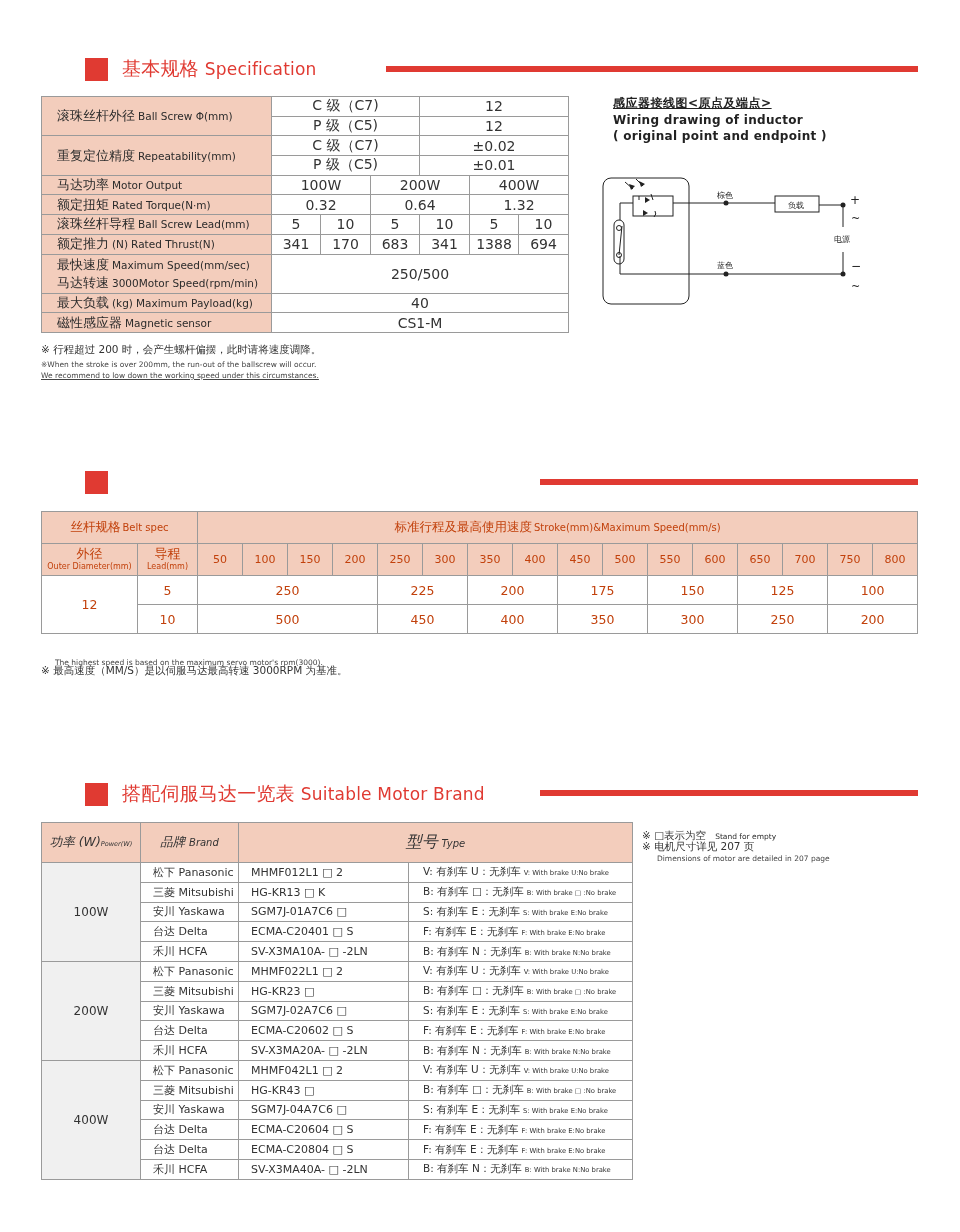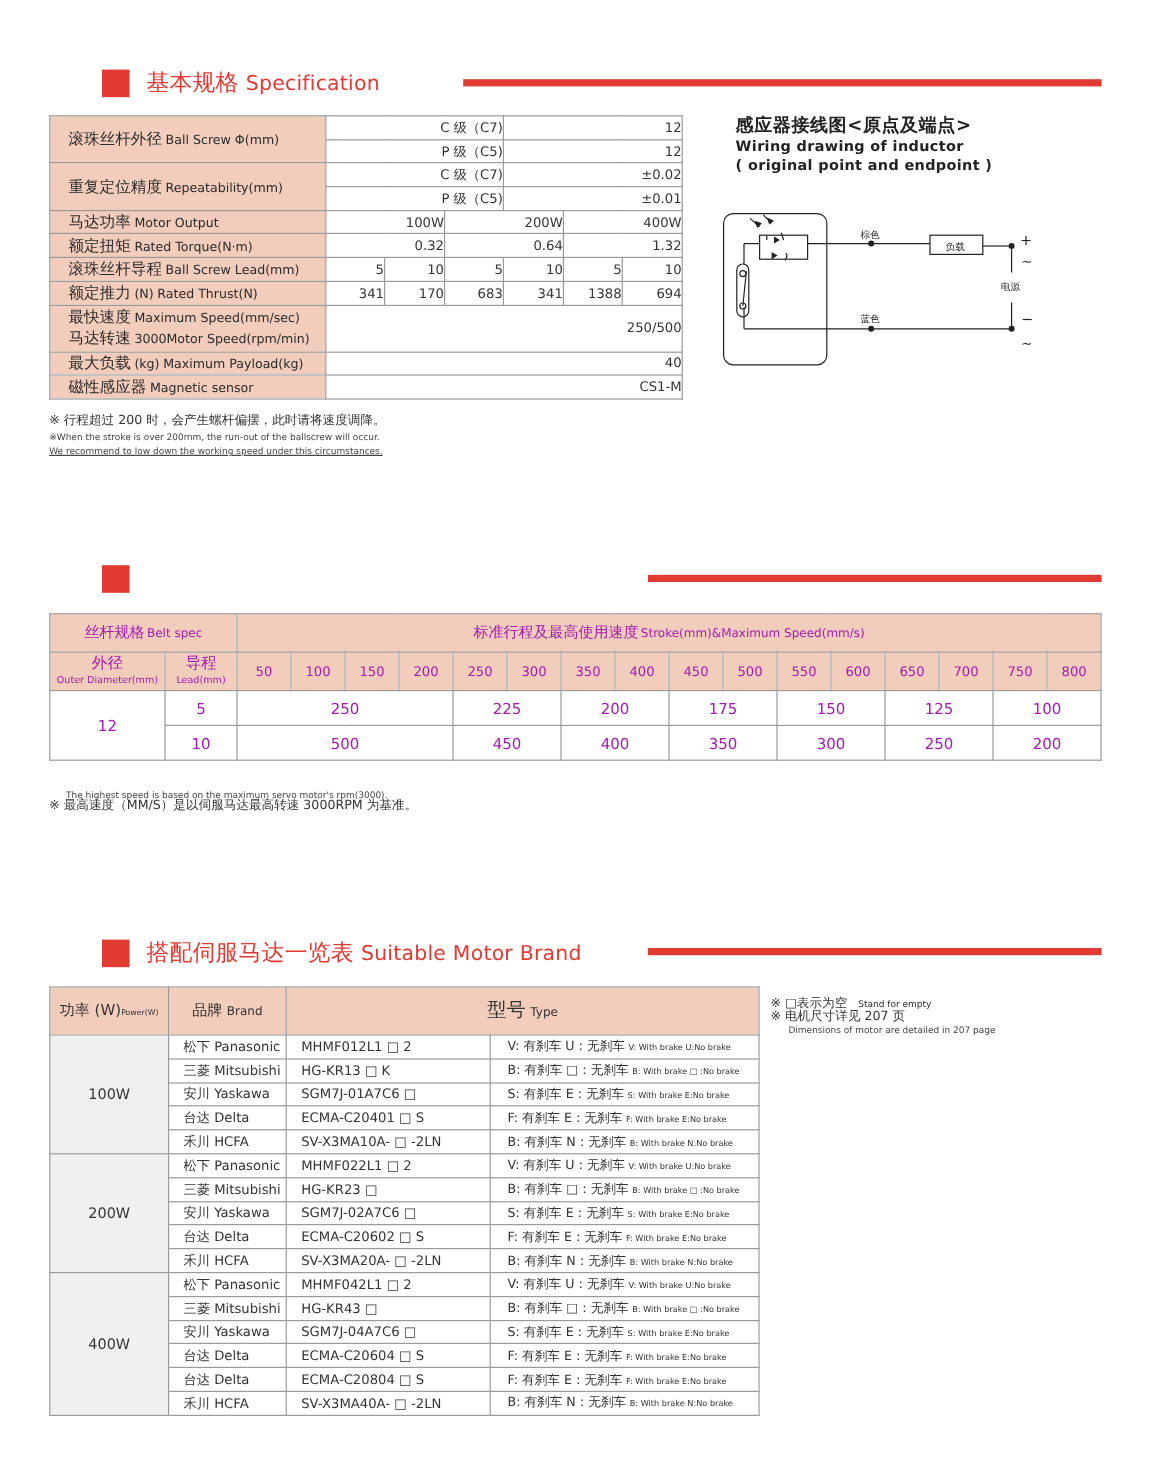--- a/index.html
+++ b/index.html
@@ -10,44 +10,44 @@
   .sec-title { font-size: 19px; color: #e03a32; white-space: nowrap; font-family: "DejaVu Sans", sans-serif; letter-spacing: 0.2px; }
   .sec-title .en { font-size: 17px; margin-left: 6px; }
   .sec-bar { position: absolute; height: 6px; background: #e03a32; }
 
   table { border-collapse: collapse; position: absolute; table-layout: fixed; }
   td, th { border: 1px solid #9a9a9a; padding: 0; font-weight: normal; text-align: center; vertical-align: middle; white-space: nowrap; overflow: hidden; }
   .pink { background: #f3cdbc; }
   .gray { background: #f0f0f0; }
 
   
-  #spec td { height: 18.7px; font-size: 11px; color: #333; text-align: right; }
+  #spec td { height: 18.7px; font-size: 14px; color: #333; }
   #spec td.lbl { text-align: left; padding-left: 15px; font-size: 13px; color: #2b2b2b; }
   #spec td.lbl .en { font-size: 10.5px; margin-left: 3px; }
   #spec td.lbl .zh { font-size: 13px; }
 
   .note-zh { font-size: 10.5px; color: #333; }
   .note-en { font-size: 7.5px; color: #444; }
 
   
-  #speed td { font-size: 11px; color: #a21caf; }
+  #speed td { font-size: 11px; color: #c2410c; }
   #speed td.hd { font-size: 12.5px; }
   #speed td .en { font-size: 10px; margin-left: 2px; }
   #speed .val { font-size: 12.5px; }
 
   
   #motor td { height: 18.8px; font-size: 11px; color: #333; }
   #motor td.left { text-align: left; padding-left: 12px; }
   #motor td.brand { text-align: left; padding-left: 12px; }
   #motor td.type2 { text-align: left; padding-left: 14px; font-size: 10.5px; }
   #motor td.type2 .en { font-size: 6.8px; margin-left: 3px; }
   #motor td.hd { font-size: 12px; }
 
   .wiring-title { position: absolute; left: 613px; top: 95px; font-weight: bold; color: #222; }
-  .wiring-title .zh { font-size: 15px; letter-spacing: 0.5px; }
+  .wiring-title .zh { font-size: 12px; letter-spacing: 0.5px; text-decoration: underline; }
   .wiring-title .en { font-size: 12px; line-height: 16px; letter-spacing: 0.3px; }
 </style>
 </head>
 <body>
 
 <div class="sec-head" style="top:56px;">
   <div class="sec-square"></div>
   <div class="sec-title"><span>基本规格</span><span class="en">Specification</span></div>
 </div>
 <div class="sec-bar" style="left:386px; top:66px; width:532px;"></div>
@@ -278,21 +278,21 @@
 <div class="sec-bar" style="left:540px; top:790px; width:378px;"></div>
 
 <table id="motor" style="left:41px; top:822px; width:591px;">
   <colgroup>
       <col style="width:99px">
       <col style="width:98px">
       <col style="width:170px">
       <col style="width:224px">
     </colgroup>
   <thead>
-    <tr style="height:40px;">
+    <tr style="height:40px;font-style:italic;">
       <td class="pink hd"><span style="font-size:12.5px;">功率 (W)</span><span style="font-size:6.5px;">Power(W)</span></td>
       <td class="pink hd"><span style="font-size:12.5px;">品牌</span> <span style="font-size:10px;">Brand</span></td>
       <td class="pink hd" colspan="2"><span style="font-size:16px;">型号</span> <span style="font-size:10px;">Type</span></td>
     </tr>
   </thead>
   <tbody id="motor-body">
       <tr>
         <td rowspan="5" class="gray" style="font-size: 12px;">100W</td>
         <td class="brand">松下 Panasonic</td>
         <td class="left">MHMF012L1 □ 2</td>

